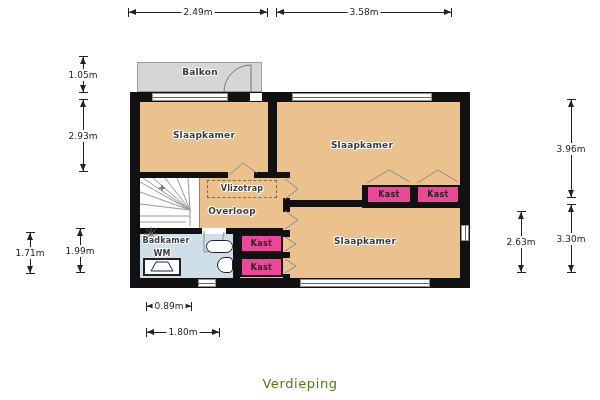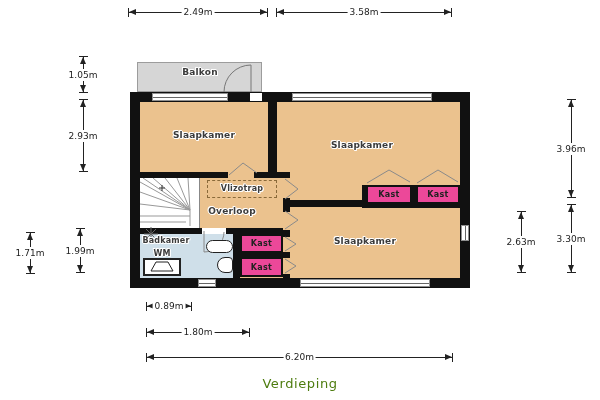--- a/index.html
+++ b/index.html
@@ -98,29 +98,24 @@
     <i class="a1"></i>
       <i class="a2"></i>
       <span>2.63m</span>
   </div>
 
   <div class="dimh" style="left:146px;top:302px;width:46px;">
     <i class="a1"></i>
       <i class="a2"></i>
       <span>0.89m</span>
   </div>
-  <div class="dimh" style="left:146px;top:328px;width:104px;">
+  <div class="dimh" style="left:146px;top:328px;width:74px;">
     <i class="a1"></i>
       <i class="a2"></i>
       <span>1.80m</span>
-  </div>
-  <div class="dimh" style="left:146px;top:353px;width:307px;">
-    <i class="a1"></i>
-      <i class="a2"></i>
-      <span>6.20m</span>
   </div>
 
   <div class="abs" style="left:137px;top:62px;width:125px;height:30px;background:#d6d6d6;border:1px solid #9c9c9c;"></div>
   <svg style="left:219px;top:61px;" width="42" height="32">
     <path d="M5 31 A27 27 0 0 1 32 4 M32 4 L32 31" stroke="#777" stroke-width="1" fill="none"></path>
   </svg>
   <div class="rlabel" style="left:160px;top:67px;width:80px;">Balkon</div>
 
   <div class="floor" style="left:140px;top:102px;width:320px;height:176px;background:#ebc28e;"></div>
   <div class="floor" style="left:140px;top:178px;width:60px;height:50px;background:#fff;border-right:1px solid #888;box-sizing:border-box;"></div>

